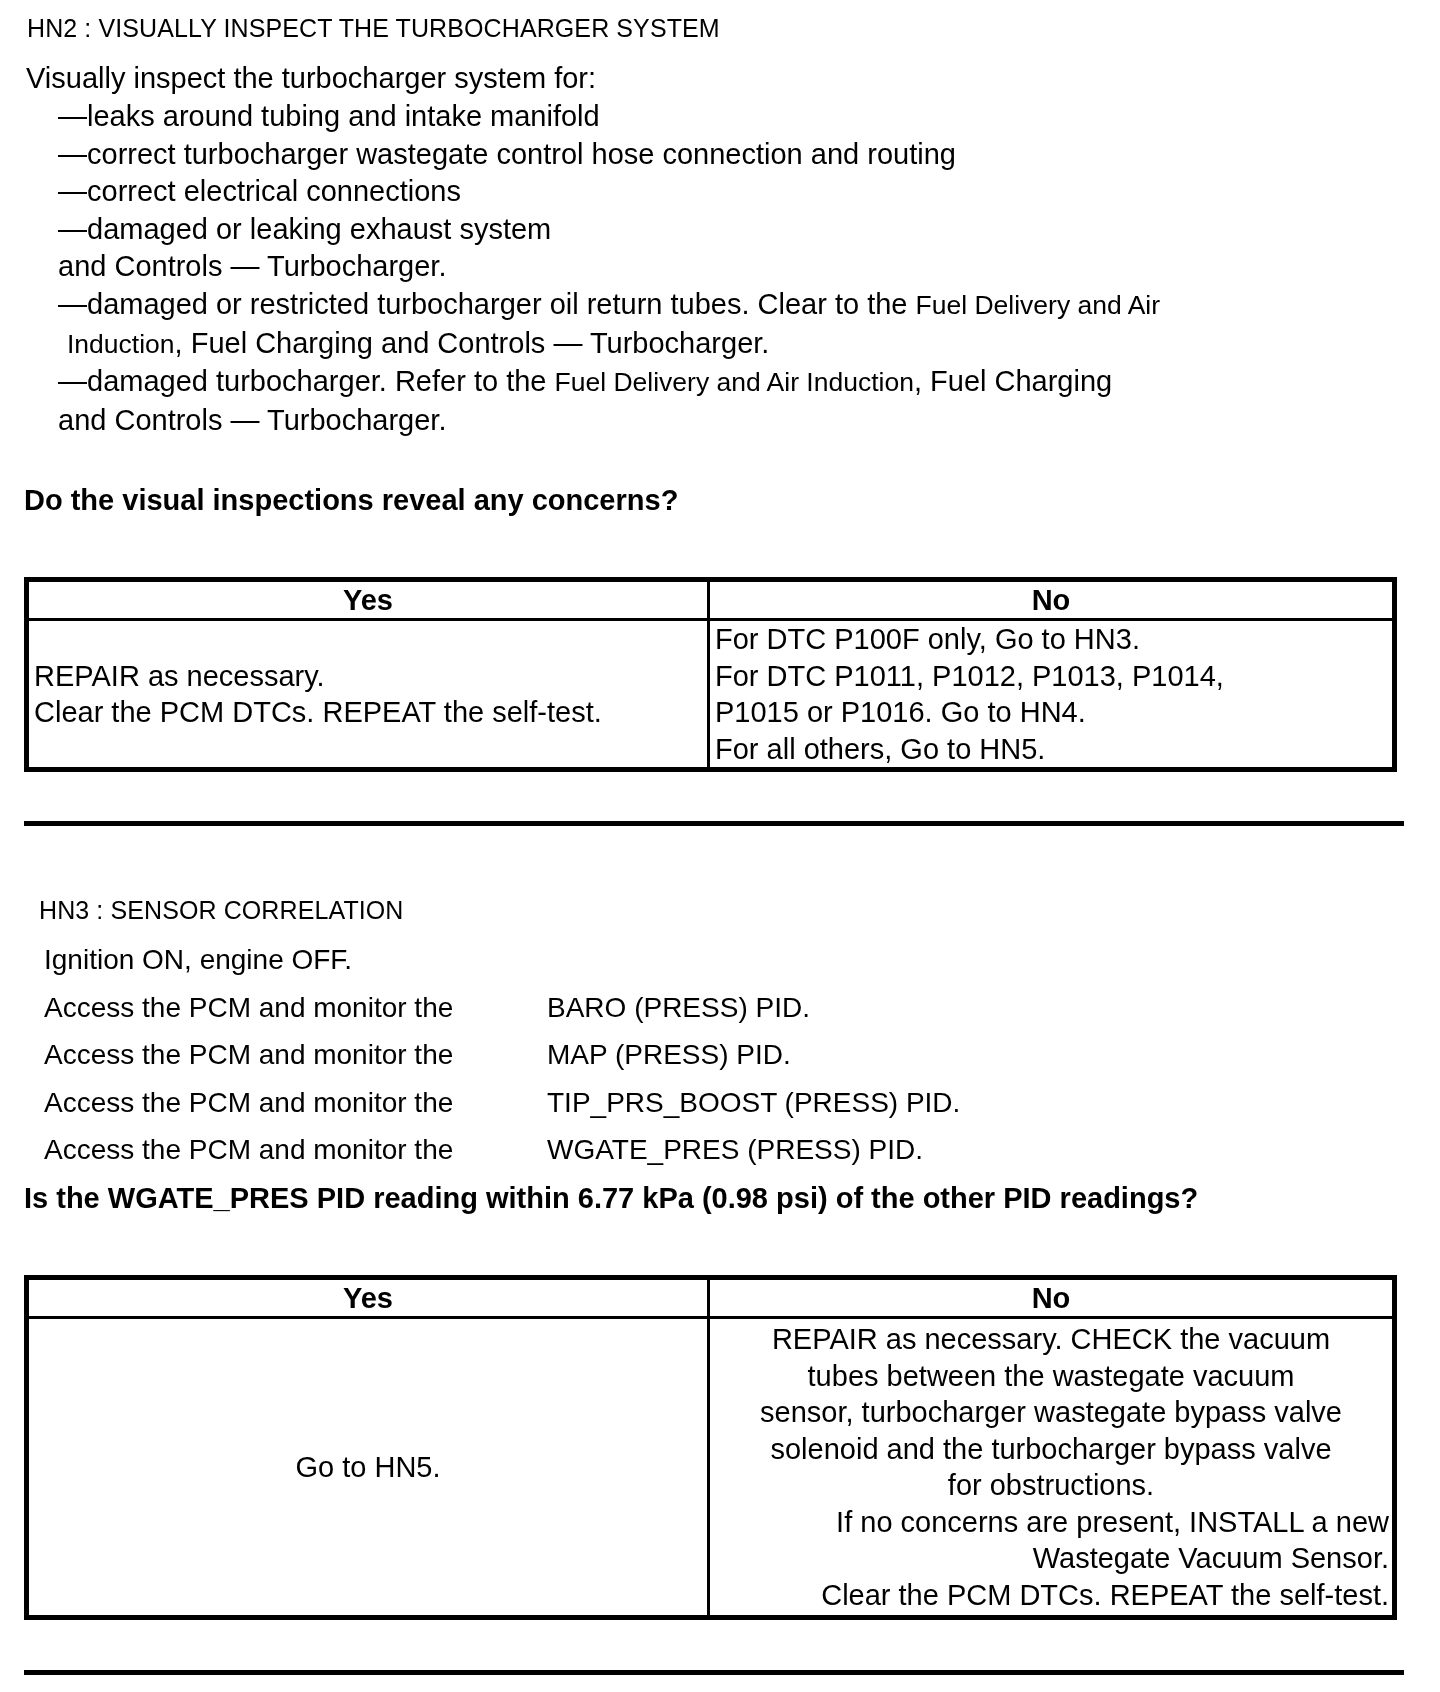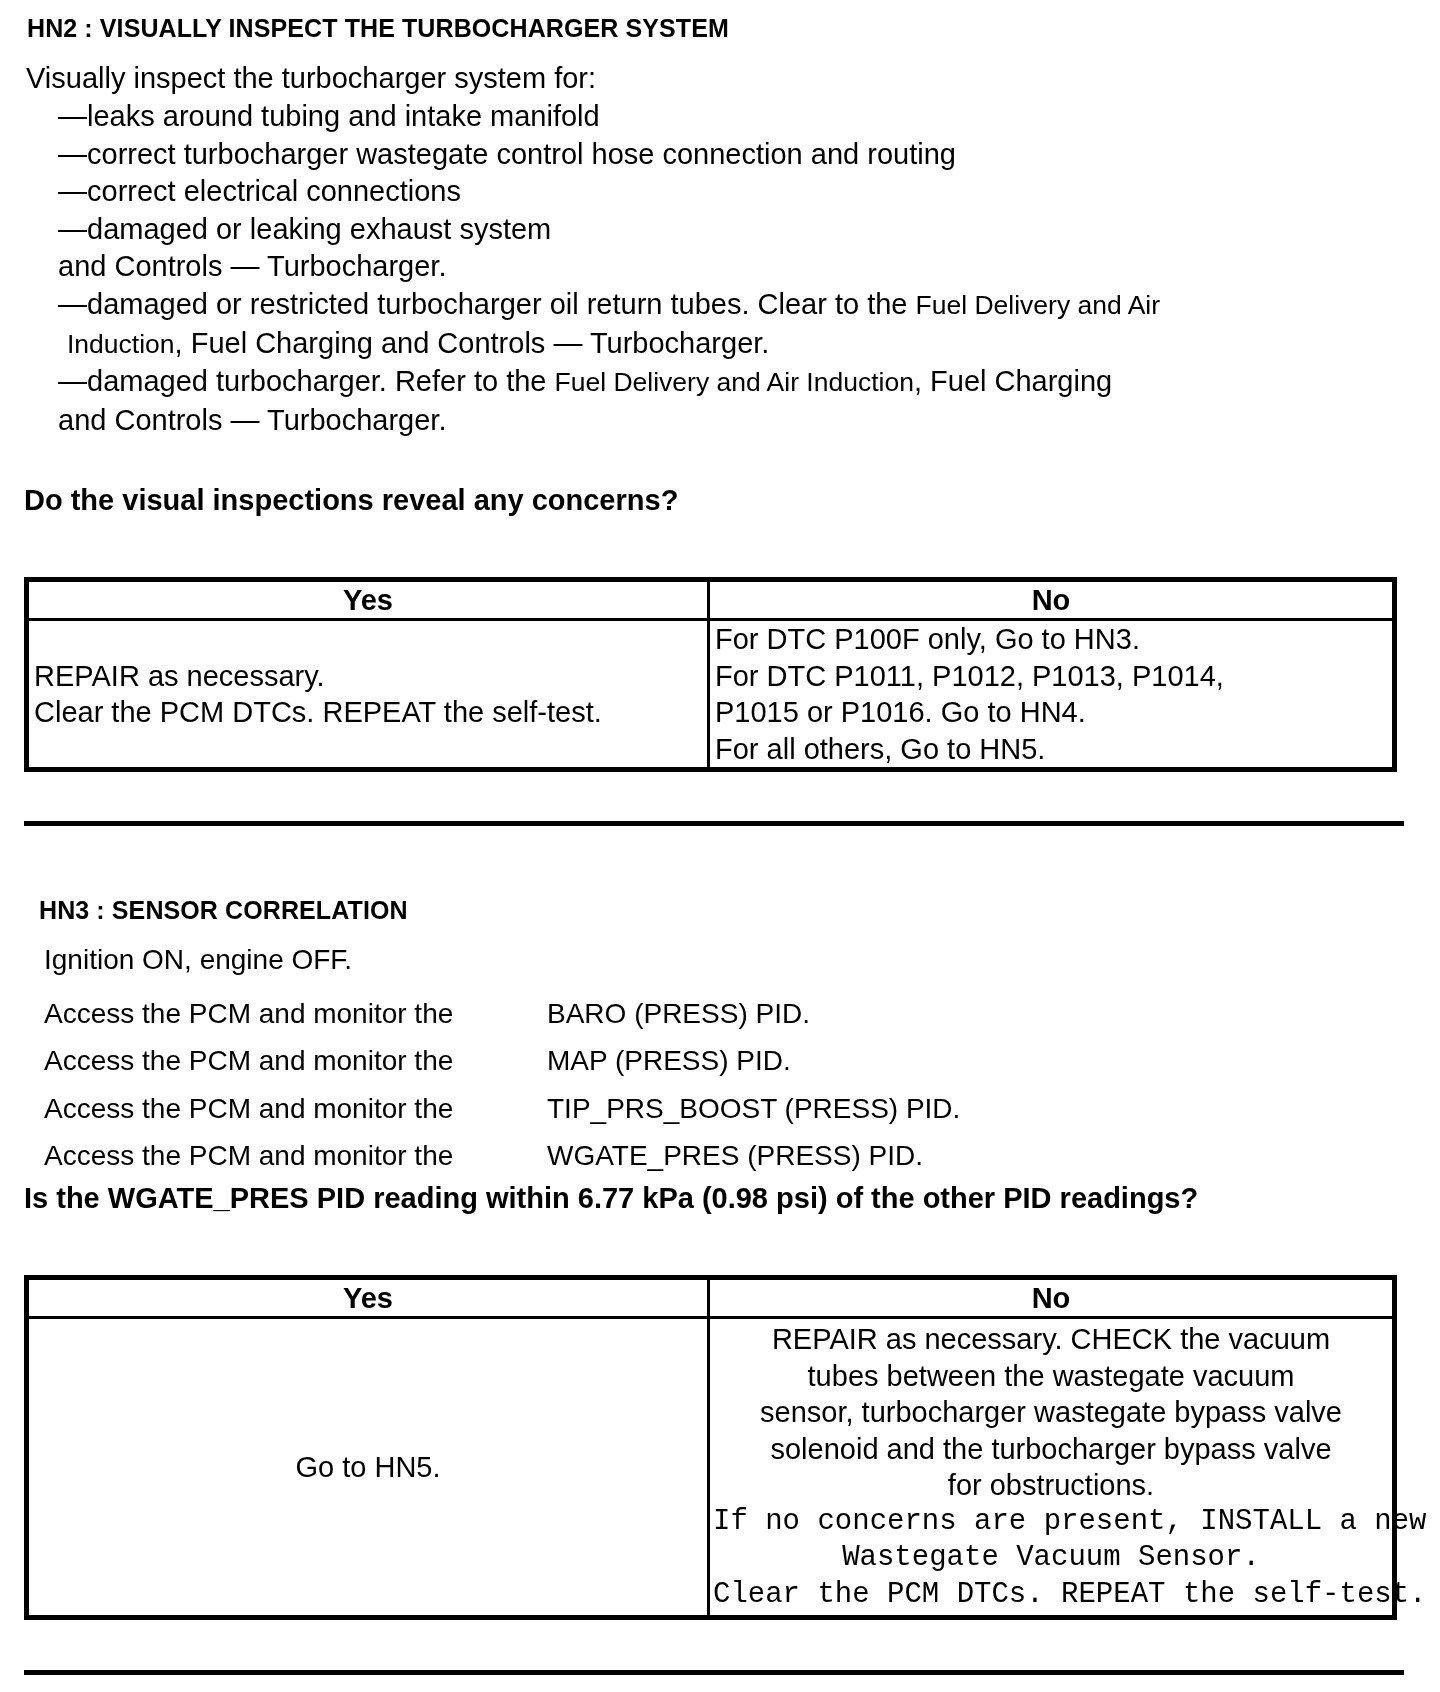--- a/index.html
+++ b/index.html
@@ -1,21 +1,21 @@
 <!DOCTYPE html>
 <html><head>
 <meta charset="utf-8">
 <style>
   html, body { margin: 0; padding: 0; background: #ffffff; }
   body {
     width: 1440px; height: 1692px; position: relative; overflow: hidden;
     font-family: "Liberation Sans", sans-serif; color: #000000;
   }
   .abs { position: absolute; white-space: nowrap; }
-  .heading { font-weight: bold; font-size: 25px; letter-spacing: 0.1px; }
+  .heading { font-weight: normal; font-size: 25px; letter-spacing: 0.1px; }
   .body { font-size: 29px; line-height: 37.6px; }
   .question { font-weight: bold; font-size: 29px; }
   .small { font-size: 26.5px; }
 
   table.yn {
     position: absolute; border-collapse: collapse;
     border: 5px solid #000; table-layout: fixed;
   }
   table.yn th, table.yn td {
     border: 3px solid #000; padding: 0 6px; font-size: 29px;
@@ -78,21 +78,21 @@
   </tr>
 </tbody>
   </table>
 
 <div class="rule" style="left:24px; top:821px; width:1380px;"></div>
 
 <div class="abs heading" style="left:39px; top:896px;">HN3 : SENSOR CORRELATION</div>
 
 <div class="abs" style="left:44px; top:944px; font-size:28px;">
   <div style="height:47.5px;">Ignition ON, engine OFF.</div>
-  <div style="height:47.5px;margin-top:6px;">
+  <div style="height:47.5px;">
     <span style="display:inline-block; width:503px;">Access the PCM and monitor the</span><span>BARO (PRESS) PID.</span>
   </div>
   <div style="height:47.5px;">
     <span style="display:inline-block; width:503px;">Access the PCM and monitor the</span><span>MAP (PRESS) PID.</span>
   </div>
   <div style="height:47.5px;">
     <span style="display:inline-block; width:503px;">Access the PCM and monitor the</span><span>TIP_PRS_BOOST (PRESS) PID.</span>
   </div>
   <div style="height:47.5px;">
     <span style="display:inline-block; width:503px;">Access the PCM and monitor the</span><span>WGATE_PRES (PRESS) PID.</span>
@@ -116,21 +116,21 @@
       <span class="ln">Go to HN5.</span>
     </td>
     <td style="padding:2px 3px;">
       <div style="text-align:center;">
         <span class="ln">REPAIR as necessary. CHECK the vacuum</span>
         <span class="ln">tubes between the wastegate vacuum</span>
         <span class="ln">sensor, turbocharger wastegate bypass valve</span>
         <span class="ln">solenoid and the turbocharger bypass valve</span>
         <span class="ln">for obstructions.</span>
       </div>
-      <div style="text-align:center;font-family:Liberation Mono, monospace;">
+      <div style="text-align:right;">
         <span class="ln">If no concerns are present, INSTALL a new</span>
         <span class="ln">Wastegate Vacuum Sensor.</span>
         <span class="ln">Clear the PCM DTCs. REPEAT the self-test.</span>
       </div>
     </td>
   </tr>
 </tbody>
   </table>
 
 <div class="rule" style="left:24px; top:1670px; width:1380px;"></div>

